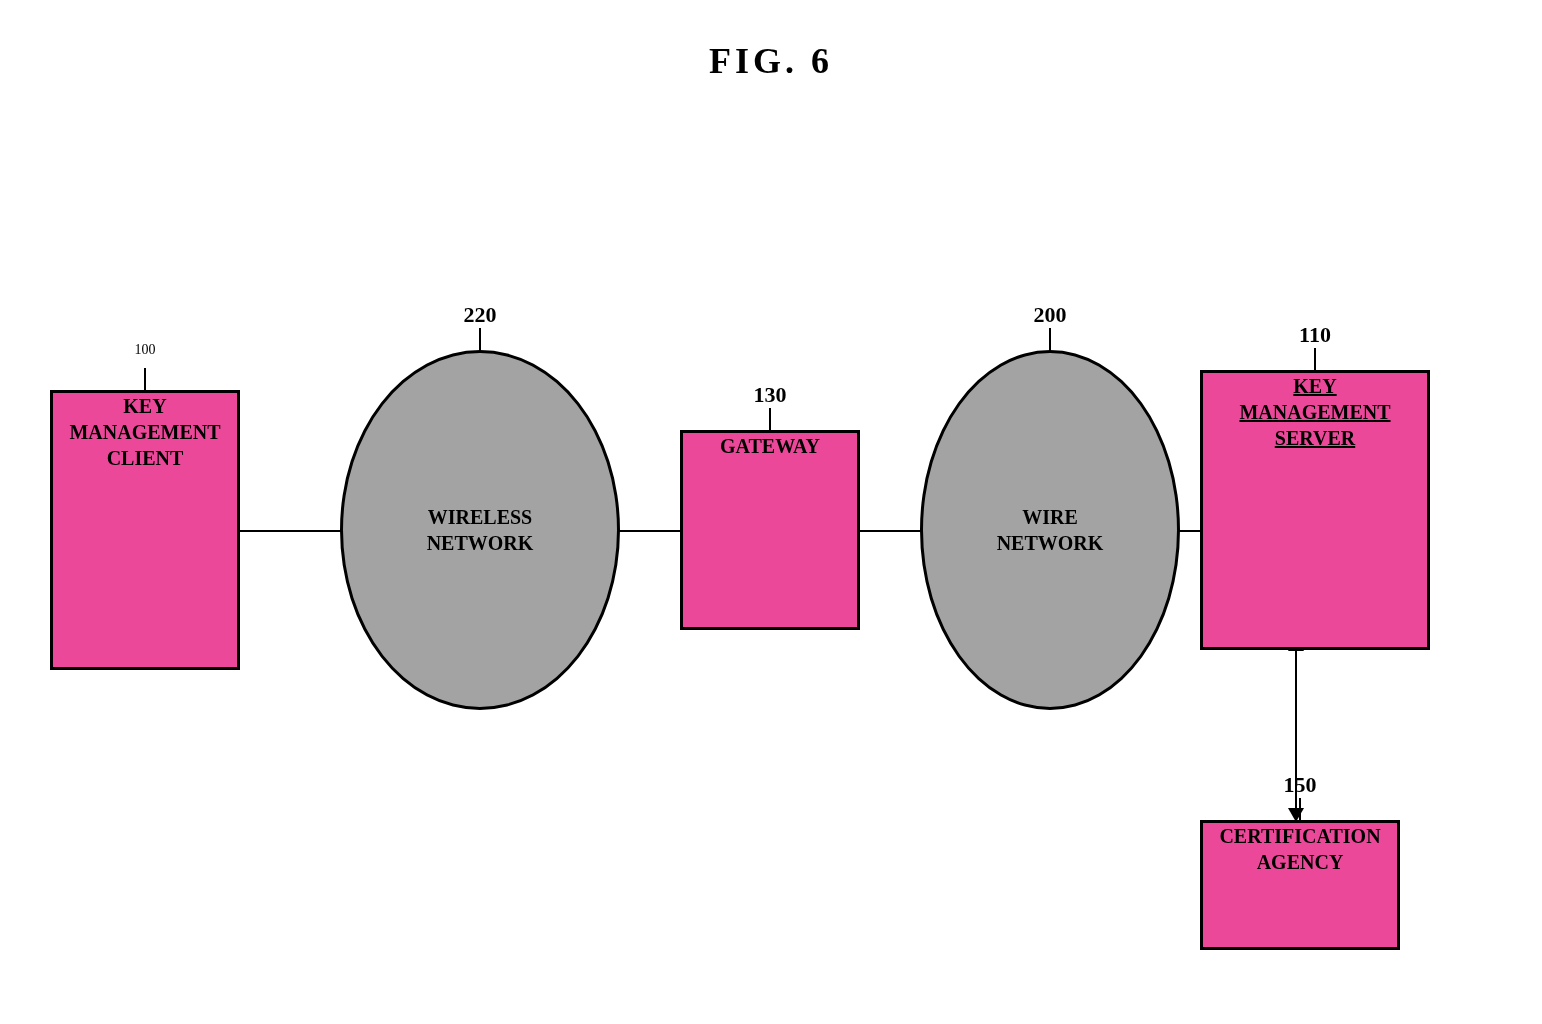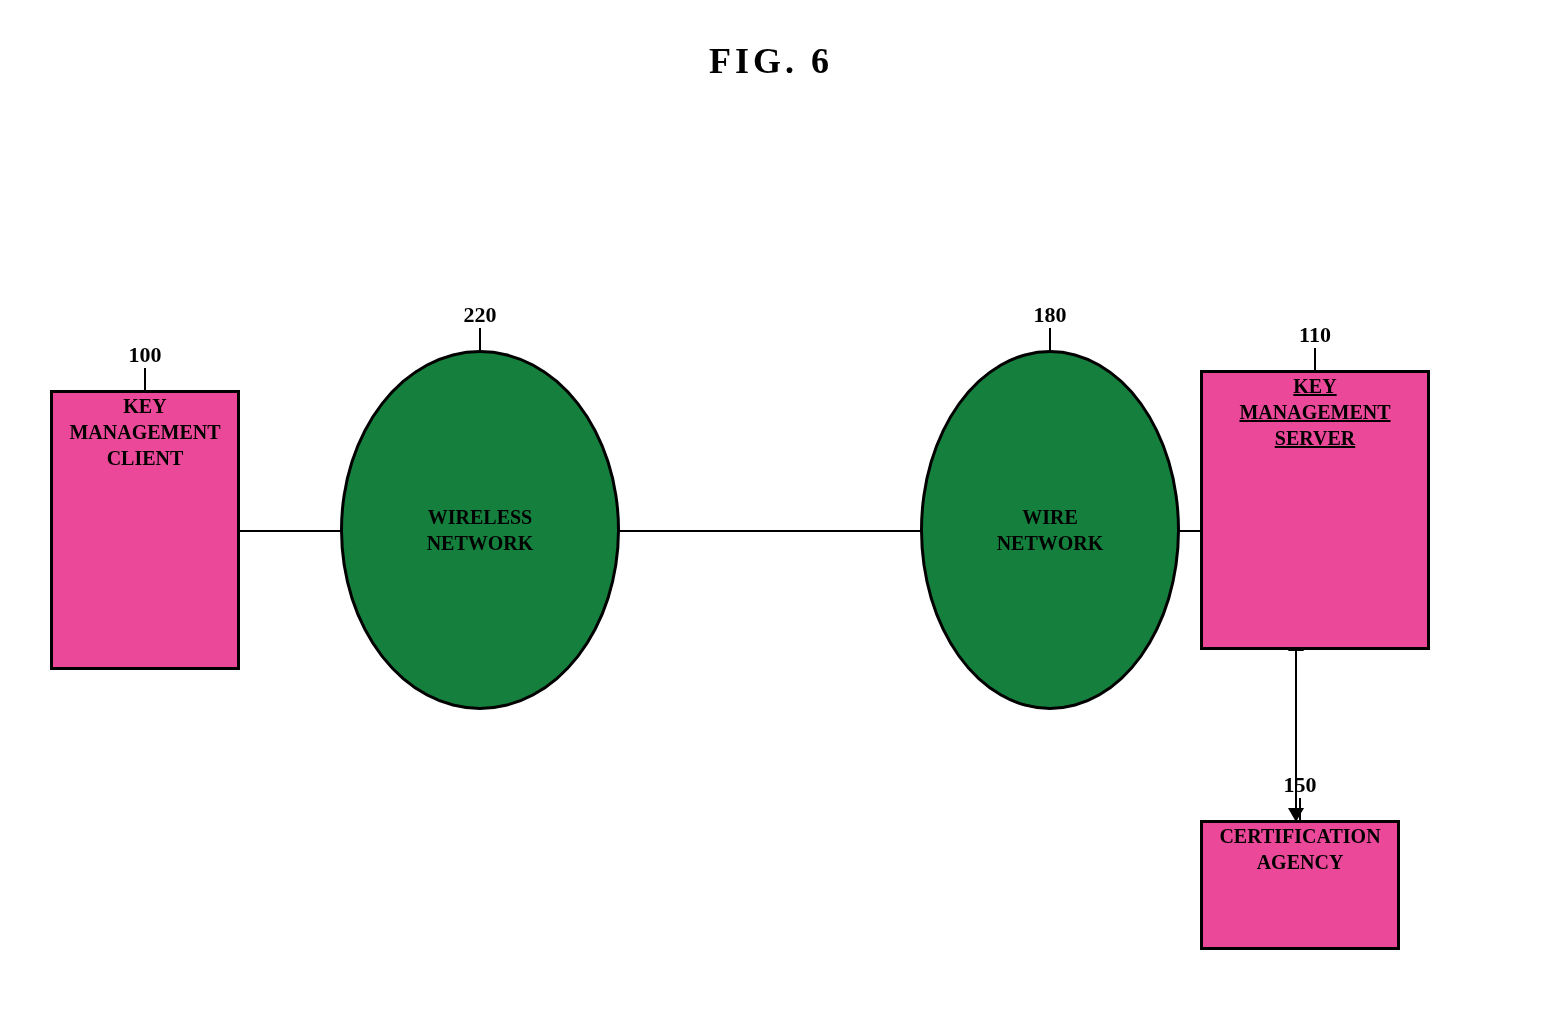--- a/index.html
+++ b/index.html
@@ -106,21 +106,21 @@
       border: 3px solid #000;
       background: #ec4899;
       display: flex;
       align-items: flex-start;
       justify-content: center;
       text-align: center;
     }
 
     .ellipse {
       border: 3px solid #000;
-      background: #15803d;
+      background: #a3a3a3;
       border-radius: 50%;
       display: flex;
       align-items: center;
       justify-content: center;
       text-align: center;
     }
 
     .component-text {
       font-size: 20px;
       font-weight: bold;
@@ -189,38 +189,45 @@
   <div class="arrow-left"></div>
   <div class="arrow-right"></div>
 
   <div class="vertical-line"></div>
   <div class="arrow-down"></div>
   <div class="arrow-up"></div>
 
   <div class="component" id="kmc">
 
     <div style="position:absolute;top:-22px;left:50%;transform:translateX(-50%);width:2px;height:22px;background:#000;"></div>
-    <div style="position:absolute;top:-48px;left:50%;transform:translateX(-50%);font-size:22px;font-weight:bold;white-space:nowrap;">100</div>
+    <div style="position:absolute;top:-48px;left:50%;transform:translateX(-50%);font-size:14px;font-weight:normal;white-space:nowrap;">100</div>
     <div class="box" style="width:100%;height:100%;">
       <div class="component-text">KEY<br>MANAGEMENT<br>CLIENT</div>
     </div>
   </div>
 
   <div class="component" id="wn">
     <div style="position:absolute;top:-22px;left:50%;transform:translateX(-50%);width:2px;height:22px;background:#000;"></div>
     <div style="position:absolute;top:-48px;left:50%;transform:translateX(-50%);font-size:22px;font-weight:bold;white-space:nowrap;">220</div>
     <div class="ellipse" style="width:100%;height:100%;">
       <div class="component-text">WIRELESS<br>NETWORK</div>
     </div>
   </div>
 
+  <div class="component" id="gw">
+    <div style="position:absolute;top:-22px;left:50%;transform:translateX(-50%);width:2px;height:22px;background:#000;"></div>
+    <div style="position:absolute;top:-48px;left:50%;transform:translateX(-50%);font-size:22px;font-weight:bold;white-space:nowrap;">130</div>
+    <div class="box" style="width:100%;height:100%;">
+      <div class="component-text">GATEWAY</div>
+    </div>
+  </div>
 
   <div class="component" id="wirenet">
     <div style="position:absolute;top:-22px;left:50%;transform:translateX(-50%);width:2px;height:22px;background:#000;"></div>
-    <div style="position:absolute;top:-48px;left:50%;transform:translateX(-50%);font-size:22px;font-weight:bold;white-space:nowrap;">180</div>
+    <div style="position:absolute;top:-48px;left:50%;transform:translateX(-50%);font-size:22px;font-weight:bold;white-space:nowrap;">200</div>
     <div class="ellipse" style="width:100%;height:100%;justify-content:center;">
       <div class="component-text">WIRE<br>NETWORK</div>
     </div>
   </div>
 
   <div class="component" id="kms">
     <div style="position:absolute;top:-22px;left:50%;transform:translateX(-50%);width:2px;height:22px;background:#000;"></div>
     <div style="position:absolute;top:-48px;left:50%;transform:translateX(-50%);font-size:22px;font-weight:bold;white-space:nowrap;">110</div>
     <div class="box" style="width:100%;height:100%;">
       <div class="component-text">KEY<br>MANAGEMENT<br>SERVER</div>

